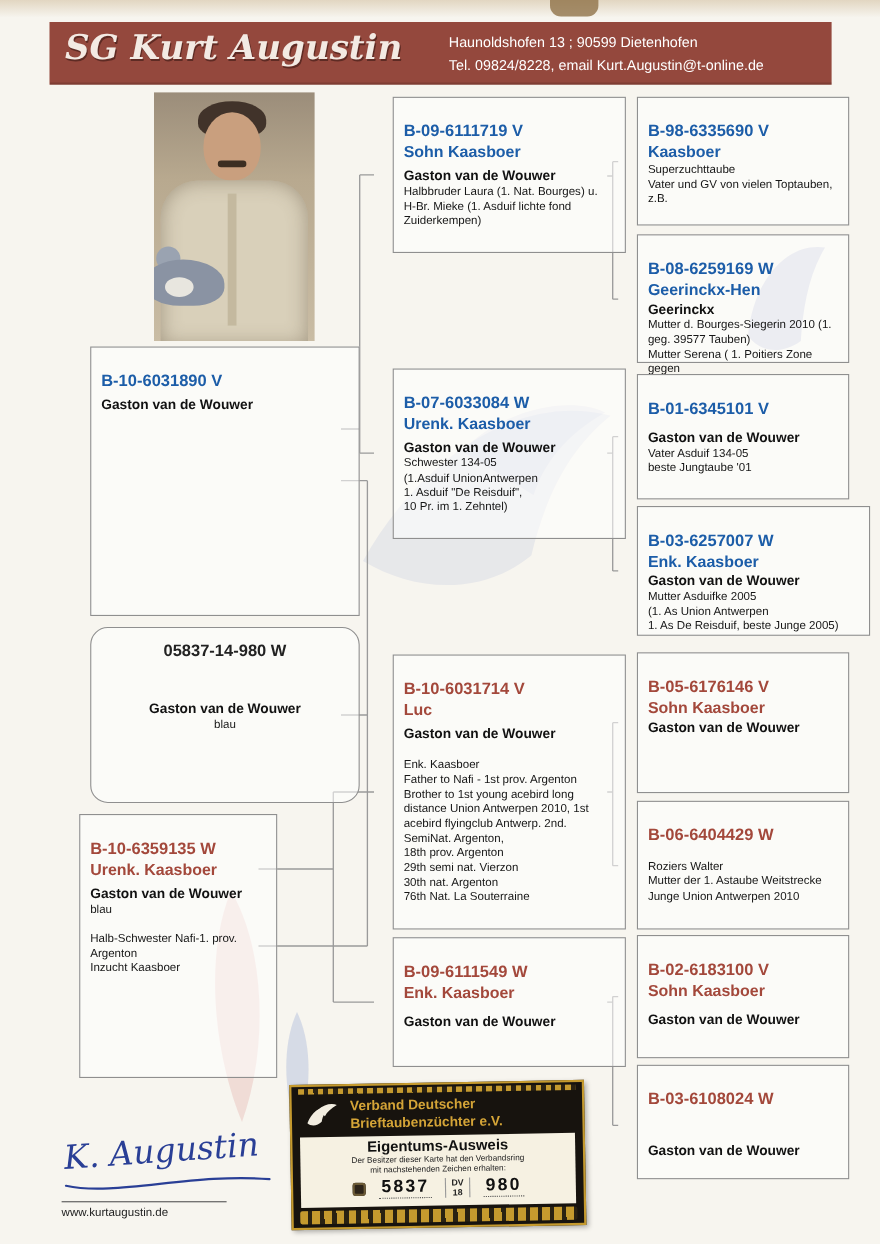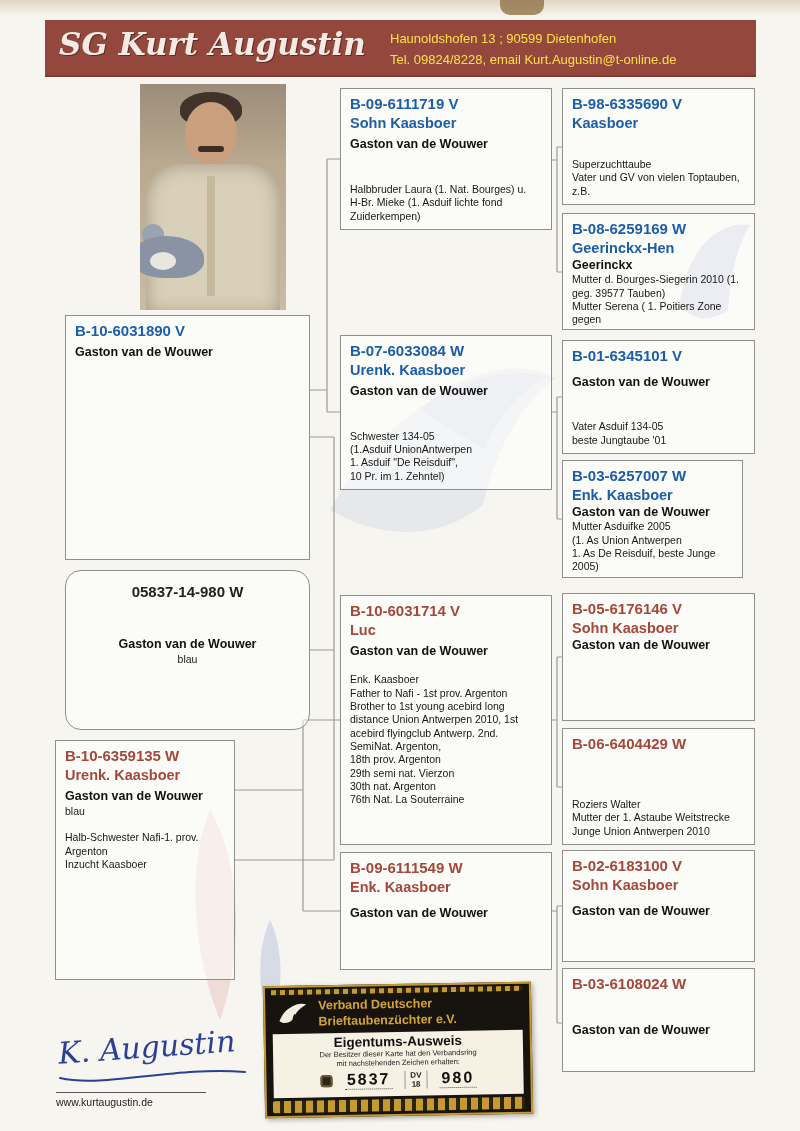--- a/index.html
+++ b/index.html
@@ -12,41 +12,41 @@
         background:linear-gradient(180deg,rgba(200,176,137,.45),rgba(200,176,137,0));}
   .scan-blot{position:absolute;left:500px;top:0;width:44px;height:15px;background:#8a6b3f;
         border-radius:0 0 10px 10px;opacity:.75;}
 
   
   .header{position:absolute;left:45px;top:20px;width:711px;height:57px;background:var(--header);
         box-shadow:inset 0 -2px 0 rgba(0,0,0,.15);}
   .header-title{position:absolute;left:14px;top:6px;font-family:"DejaVu Serif",serif;
         font-style:italic;font-weight:bold;font-size:31px;color:#f3eae3;
         text-shadow:1px 1px 0 #5e2b24;}
-  .header-contact{position:absolute;left:345px;top:9px;font-size:13px;line-height:1.6;
-        color:#fde047;}
+  .header-contact{position:absolute;left:363px;top:9px;font-size:13px;line-height:1.6;
+        color:#ffffff;}
 
   
   .photo{position:absolute;left:140px;top:84px;width:146px;height:226px;overflow:hidden;
         background:linear-gradient(180deg,#9b8d7a,#b8a98f 35%,#c9bca4);}
   .photo .hair{position:absolute;left:40px;top:8px;width:62px;height:34px;background:#41332a;border-radius:50% 50% 40% 40%;}
   .photo .head{position:absolute;left:45px;top:18px;width:52px;height:62px;background:#c99f7e;border-radius:50% 50% 46% 46%;}
   .photo .mustache{position:absolute;left:58px;top:62px;width:26px;height:6px;background:#3c2e22;border-radius:3px;}
   .photo .body{position:absolute;left:6px;top:80px;width:134px;height:150px;background:#d9d0ba;border-radius:34px 34px 0 0;box-shadow:inset 0 0 18px rgba(90,75,55,.45);}
   .photo .placket{position:absolute;left:67px;top:92px;width:8px;height:120px;background:#c4b99f;}
   .photo .pigeon{position:absolute;left:-8px;top:152px;width:72px;height:42px;background:#8a93a3;border-radius:55% 60% 45% 50%;}
   .photo .pigeon-head{position:absolute;left:2px;top:140px;width:22px;height:22px;background:#9aa3b1;border-radius:50%;}
   .photo .pigeon-chest{position:absolute;left:10px;top:168px;width:26px;height:18px;background:#e8e6df;border-radius:50%;}
 
   
   .wm{position:absolute;pointer-events:none;}
 
   
   .box{position:absolute;border:1px solid #8f8f8f;background:rgba(255,255,255,.55);
-       padding:6px 9px;box-sizing:border-box;display:flex;flex-direction:column;}
+       padding:22px 9px;box-sizing:border-box;display:flex;flex-direction:column;margin-left:17px;}
   .ring{font-size:15px;font-weight:bold;line-height:1.2;}
   .blue{color:var(--blue);} .red{color:var(--red);} .dark{color:#222;}
   .bname{font-size:14.5px;font-weight:bold;line-height:1.2;margin-top:2px;}
   .breeder{font-size:12.5px;font-weight:bold;color:#111;margin-top:5px;line-height:1.2;}
   .extra{font-size:10.5px;margin-top:1px;}
   .details{font-size:10.5px;line-height:1.27;white-space:pre-line;margin-top:auto;color:#161616;}
   .details.near{margin-top:14px;}
   .gap-lg{margin-top:30px;}
   .gap-sm{margin-top:10px;}
   .center{align-items:center;text-align:center;padding-top:12px;border-radius:16px;}
@@ -206,21 +206,21 @@
 Mutter Serena ( 1. Poitiers Zone gegen</div>
   </div>
 
   <div class="box" style="left:562px;top:340px;width:193px;height:114px">
     <div class="ring blue">B-01-6345101 V</div>
     <div class="breeder gap-sm">Gaston van de Wouwer</div>
     <div class="details">Vater Asduif 134-05
 beste Jungtaube '01</div>
   </div>
 
-  <div class="box" style="left:562px;top:460px;width:181px;height:118px">
+  <div class="box" style="left:562px;top:460px;width:212px;height:118px">
     <div class="ring blue">B-03-6257007 W</div>
     <div class="bname blue">Enk. Kaasboer</div>
     <div class="breeder" style="margin-top:1px">Gaston van de Wouwer</div>
     <div class="details">Mutter Asduifke 2005
 (1. As Union Antwerpen
 1. As De Reisduif, beste Junge 2005)</div>
   </div>
 
   <div class="box" style="left:562px;top:593px;width:193px;height:128px">
     <div class="ring red">B-05-6176146 V</div>

